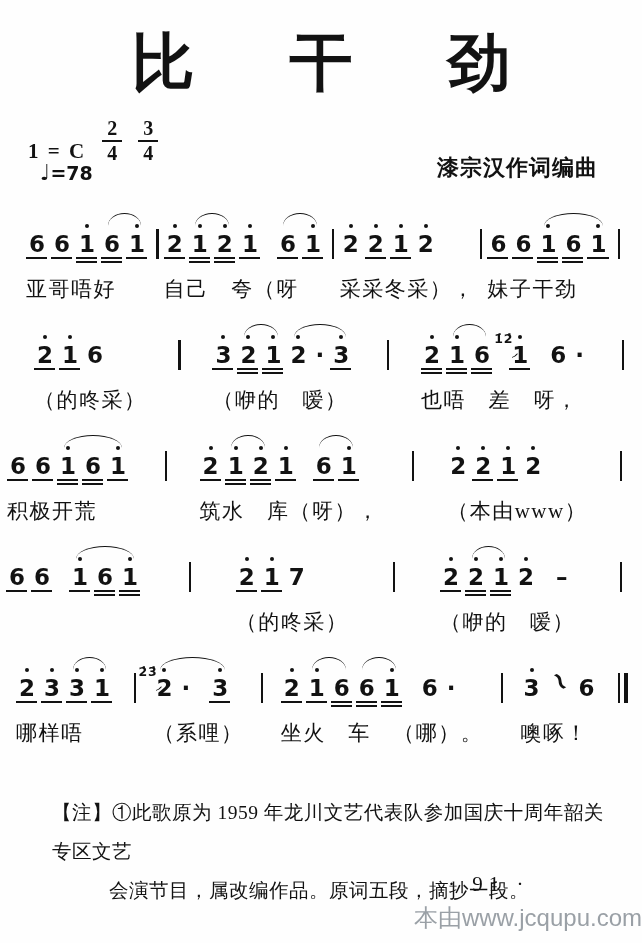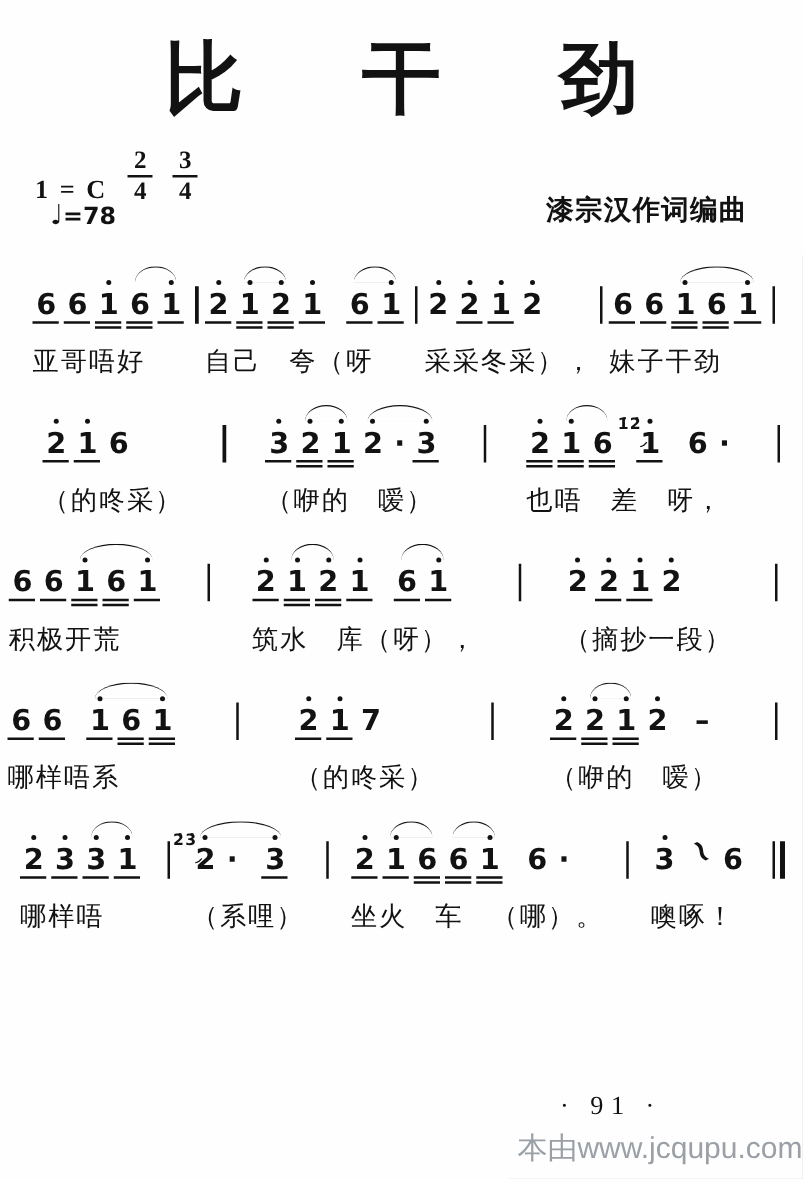--- a/index.html
+++ b/index.html
@@ -213,36 +213,35 @@
           <div class="mlyric">筑水　库（呀），</div>
         </div>
         <span class="bar"></span>
         <div class="measure">
           <div class="mnotes">
             <span class="tok"><span class="nd">2</span><span class="od"></span></span>
             <span class="tok"><span class="nd">2</span><span class="od"></span><span class="ul u1"></span></span>
             <span class="tok"><span class="nd">1</span><span class="od"></span><span class="ul u1"></span></span>
             <span class="tok"><span class="nd">2</span><span class="od"></span></span>
           </div>
-          <div class="mlyric">（摘抄一段）</div>
+          <div class="mlyric">（本由www）</div>
         </div>
         <span class="bar"></span>
       </div>
       <div class="system">
         <div class="measure">
           <div class="mnotes">
             <span class="tok"><span class="nd">6</span><span class="ul u1"></span></span>
             <span class="tok"><span class="nd">6</span><span class="ul u1"></span></span>
             <span class="gap"></span>
             <span class="tok"><span class="nd">1</span><span class="od"></span><span class="ul u1"></span></span>
             <span class="tok"><span class="nd">6</span><span class="ul u1"></span><span class="ul u2"></span></span>
             <span class="tok"><span class="nd">1</span><span class="od"></span><span class="ul u1"></span><span class="ul u2"></span></span>
             <div class="arc" style="left: 69.6px; width: 58.8px;"></div>
           </div>
-          <div class="mlyric">哪样唔系</div>
         </div>
         <span class="bar"></span>
         <div class="measure">
           <div class="mnotes">
             <span class="tok"><span class="nd">2</span><span class="od"></span><span class="ul u1"></span></span>
             <span class="tok"><span class="nd">1</span><span class="od"></span><span class="ul u1"></span></span>
             <span class="tok"><span class="nd">7</span></span>
           </div>
           <div class="mlyric">（的咚采）</div>
         </div>
@@ -305,17 +304,21 @@
             <span class="tok"><span class="nd">3</span><span class="od"></span></span>
             <span class="gliss">~</span>
             <span class="tok"><span class="nd">6</span></span>
           </div>
           <div class="mlyric">噢啄！</div>
         </div>
         <span class="bar final"></span>
       </div>
     </div>
 
+  <div class="footnote">
+    <div class="fl1">【注】①此歌原为 1959 年龙川文艺代表队参加国庆十周年韶关专区文艺</div>
+    <div class="fl2">会演节目，属改编作品。原词五段，摘抄一段。</div>
+  </div>
 
   <div class="pagenum">· 91 ·</div>
   <div class="watermark">本由www.jcqupu.com</div>
 
 </div>
 
 </body></html>

